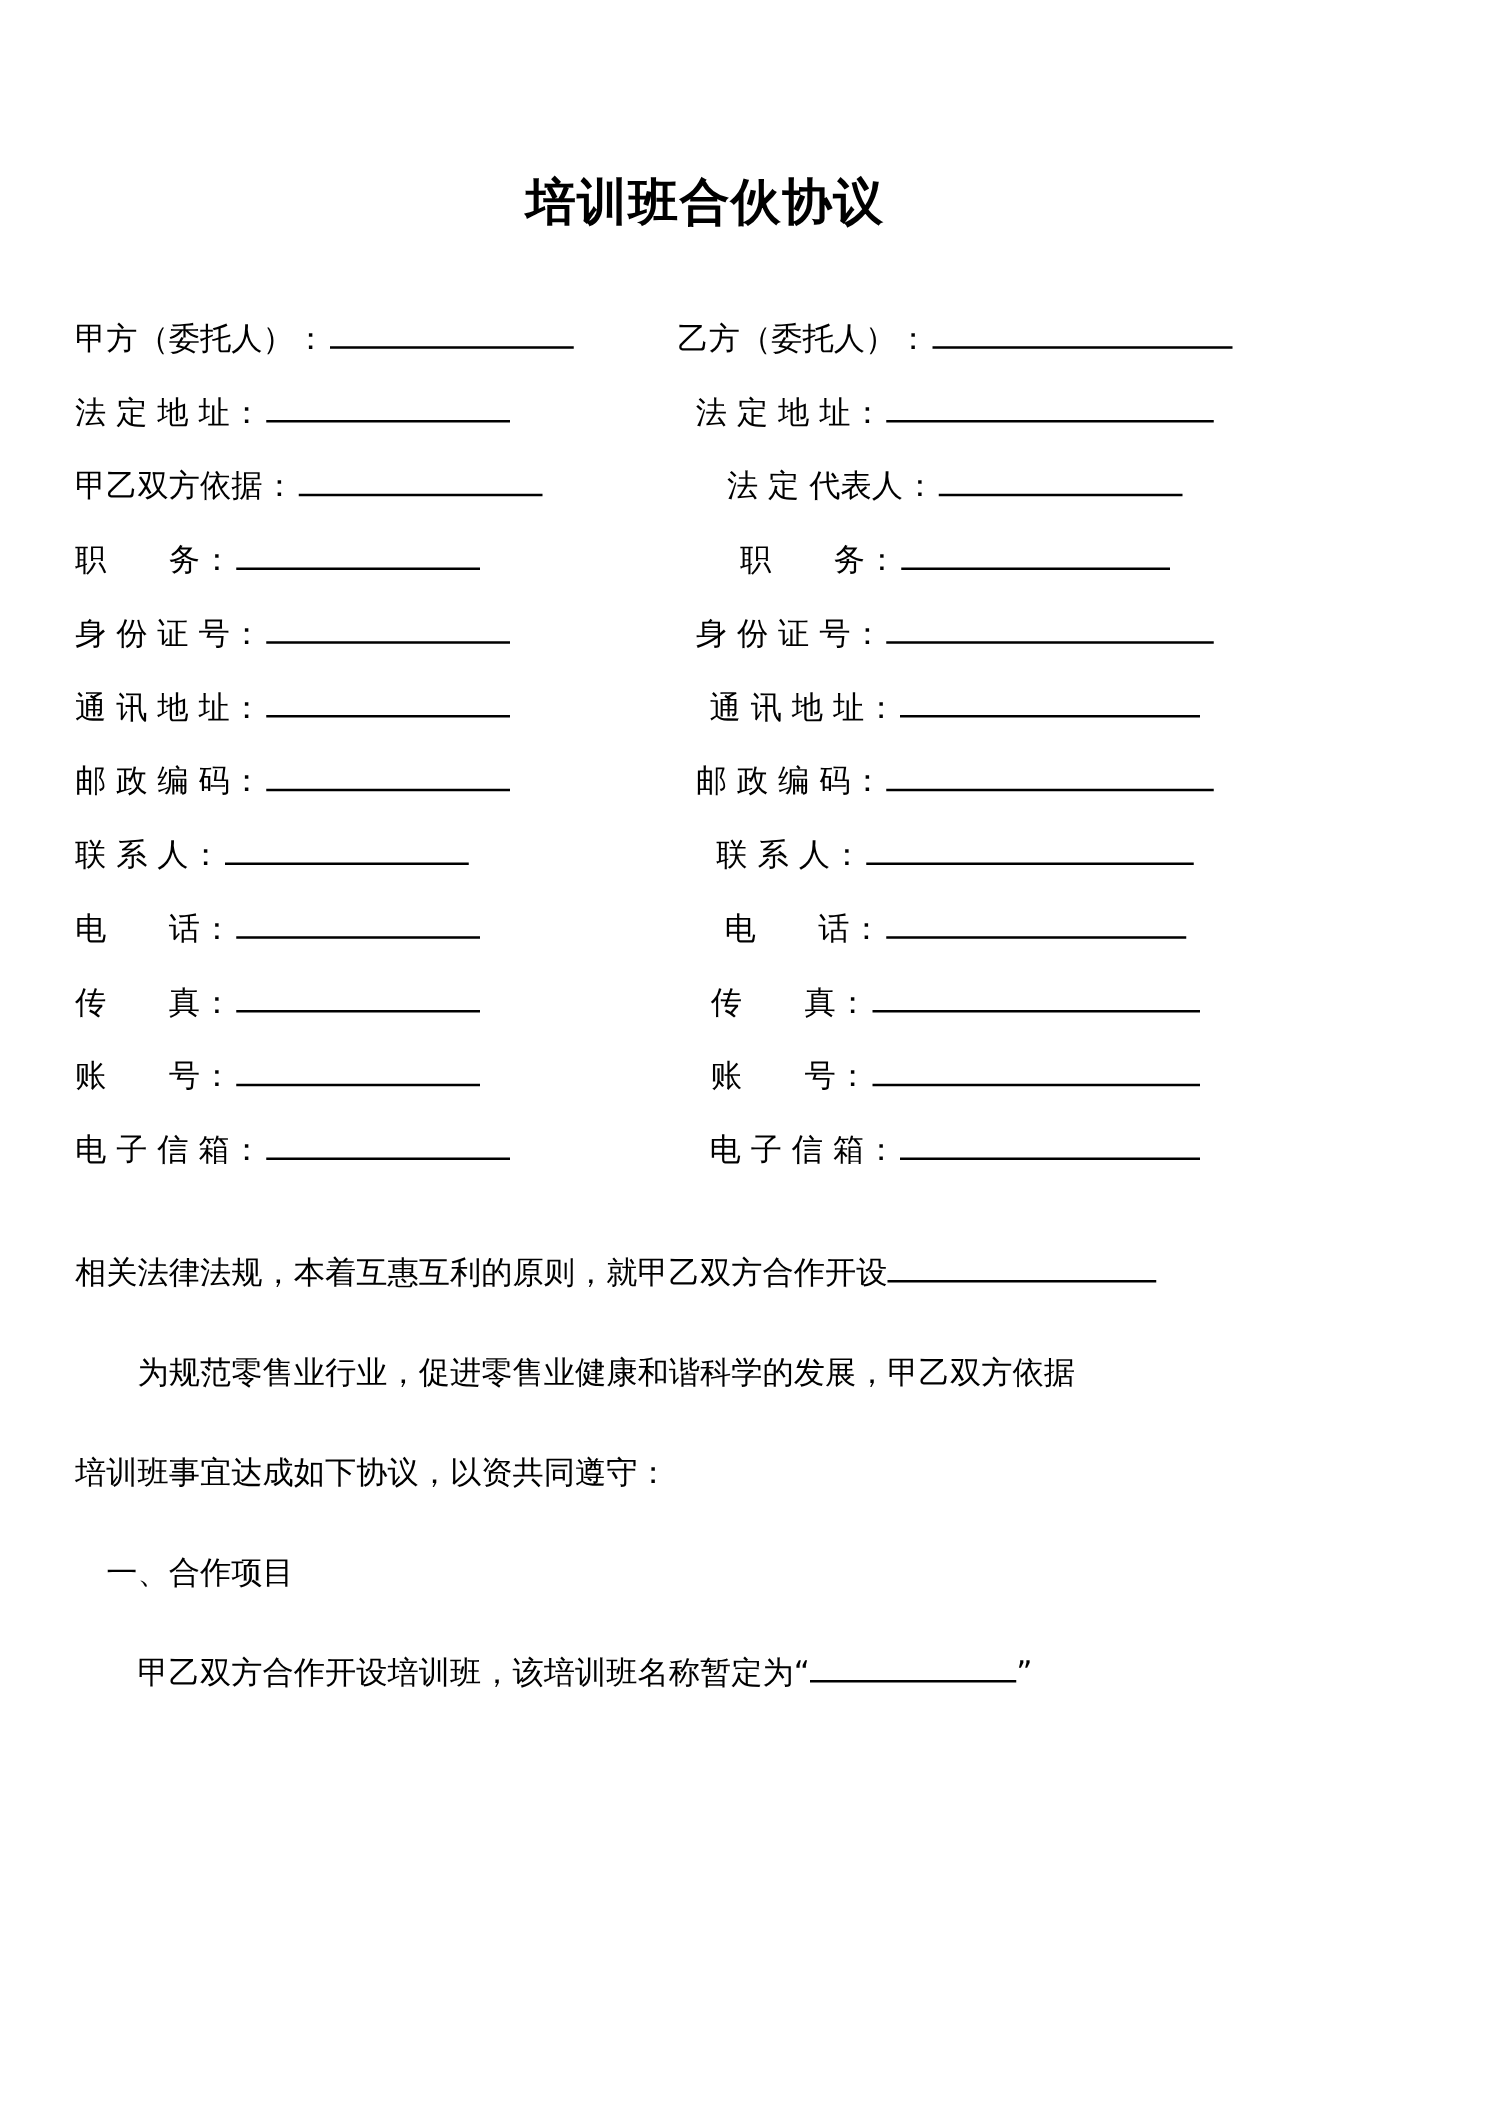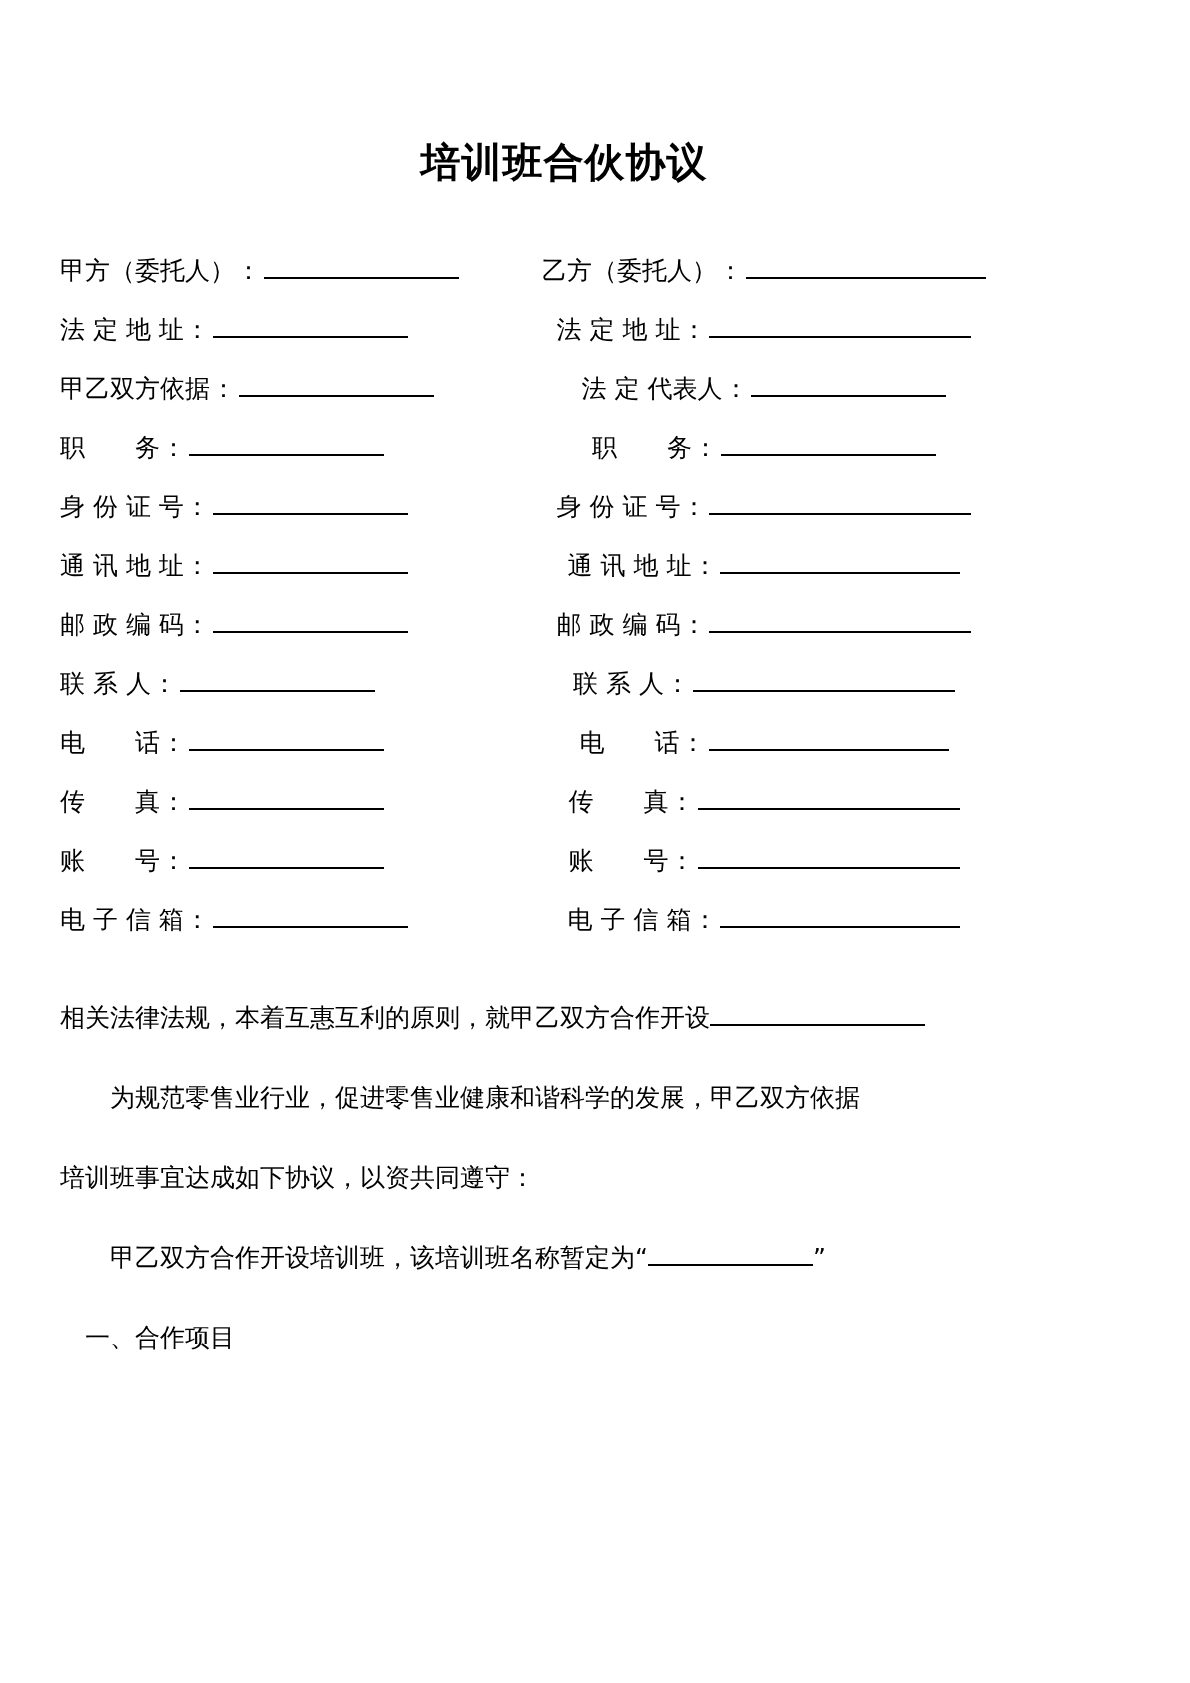--- a/index.html
+++ b/index.html
@@ -266,21 +266,21 @@
   <div class="body-block">
 
     <p class="para">
       <span>相关法律法规，本着互惠互利的原则，就甲乙双方合作开设</span><span class="inline-blank ib-2"></span>
     </p>
 
     <p class="para indent">为规范零售业行业，促进零售业健康和谐科学的发展，甲乙双方依据</p>
 
     <p class="para">培训班事宜达成如下协议，以资共同遵守：</p>
 
+    <p class="para indent-sm">一、合作项目</p>
+
     <p class="para indent">
       <span>甲乙双方合作开设培训班，该培训班名称暂定为“</span><span class="inline-blank ib-1"></span><span>”</span>
     </p>
 
-    <p class="para indent-sm">一、合作项目</p>
-
   </div>
 
 </div>
 
 </body></html>

